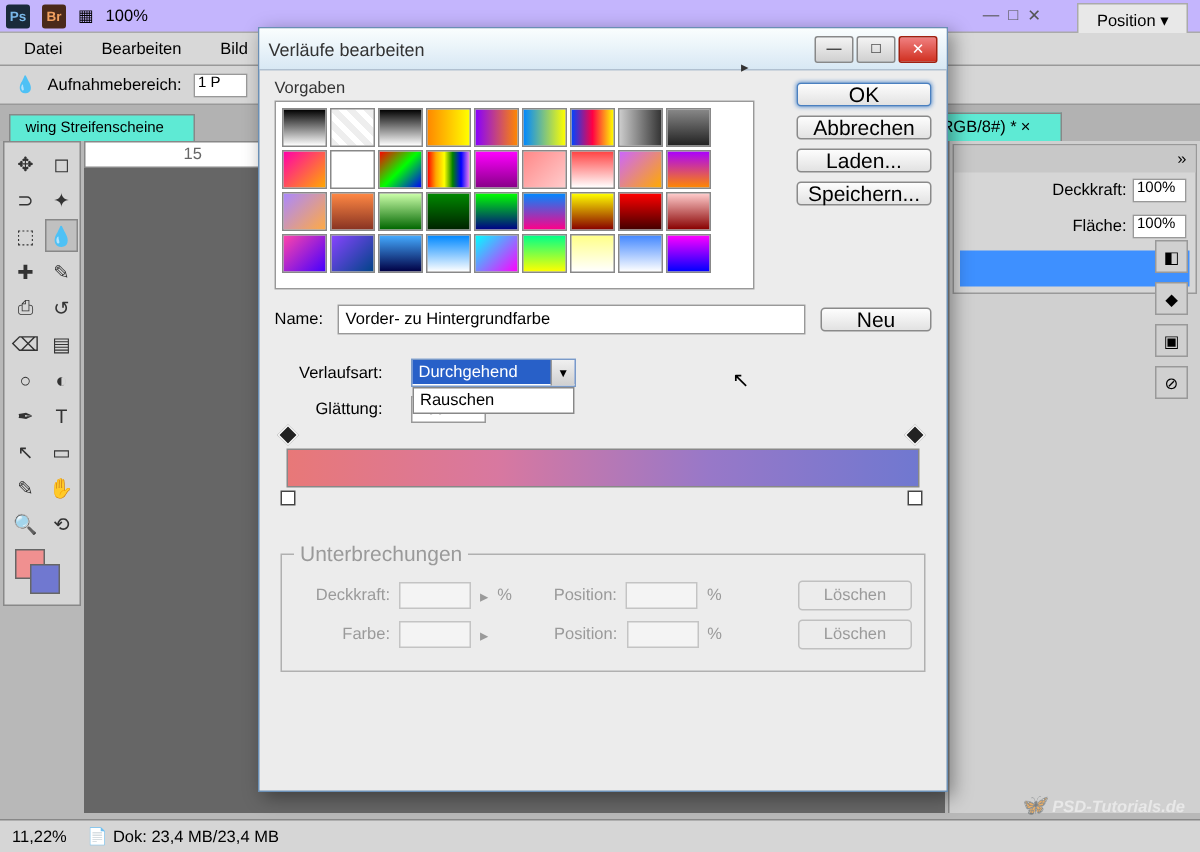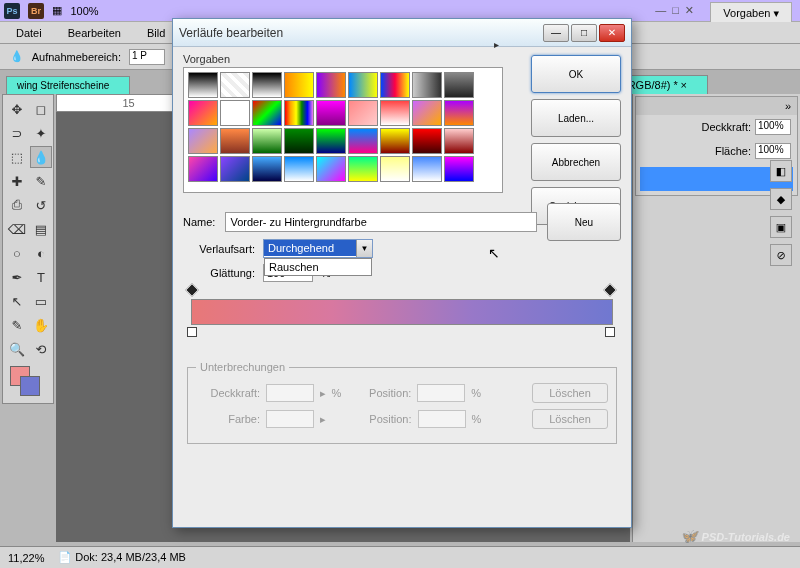--- a/index.html
+++ b/index.html
@@ -35,64 +35,64 @@
 
 
 .dialog{position:absolute;top:18px;left:172px;width:460px;height:510px;background:#ececec;border:1px solid #6a8fb5;box-shadow:3px 3px 12px rgba(0,0,0,0.4)}
 .dlg-titlebar{height:28px;background:linear-gradient(#fafefe,#d8e8f4);display:flex;align-items:center;padding:0 6px;border-bottom:1px solid #b0c0d0}
 .dlg-title{flex:1;font-size:12px;color:#333}
 .dlg-winbtns{display:flex;gap:2px}
 .winbtn{width:26px;height:18px;border:1px solid #888;border-radius:2px;display:flex;align-items:center;justify-content:center;background:linear-gradient(#f4f4f4,#d0d0d0);font-size:10px}
 .winbtn.close{background:linear-gradient(#f08080,#d03020);color:#fff;border-color:#a02010}
 .dlg-body{padding:10px;position:relative;height:calc(100% - 28px)}
 .sidebtns{position:absolute;top:8px;right:10px;width:90px;display:flex;flex-direction:column;gap:6px}
-.btn{height:38px;border:1px solid #8a8a8a;border-radius:3px;background:linear-gradient(#fdfdfd,#e2e2e2);display:flex;align-items:center;justify-content:center;font-size:10px;cursor:default}
+.btn{height:16px;border:1px solid #8a8a8a;border-radius:3px;background:linear-gradient(#fdfdfd,#e2e2e2);display:flex;align-items:center;justify-content:center;font-size:14px;cursor:default}
 .btn.default{border:1px solid #4a80c0;box-shadow:0 0 3px #5a90d0}
 .presets{position:absolute;top:6px;left:10px;width:320px}
 .grp-label{font-size:11px;color:#333;margin-bottom:2px}
 .preset-box{border:1px solid #999;background:#fff;padding:4px;height:126px;overflow:hidden;position:relative}
 .preset-grid{display:grid;grid-template-columns:repeat(9,30px);grid-auto-rows:26px;gap:2px}
 .preset{border:1px solid #888}
 .play-icon{position:absolute;top:-14px;right:4px;font-size:10px}
 .name-row{position:absolute;top:156px;left:10px;right:10px;display:flex;align-items:center;gap:10px}
 .txt-input{flex:1;height:20px;border:1px solid #999;background:#fff;padding:0 4px;font-size:11px}
 .type-row{position:absolute;top:192px;left:10px;right:120px}
-.field-row{display:flex;align-items:center;gap:8px;margin-bottom:6px}
+.field-row{display:flex;align-items:center;gap:19px;margin-bottom:6px}
 .field-label{width:72px;text-align:right;font-size:11px}
 .dropdown{width:110px;height:19px;border:1px solid #7a9ac8;background:#fff;position:relative}
 .dropdown-sel{background:#2860c8;color:#fff;padding:2px 4px;font-size:11px}
 .dropdown-btn{position:absolute;right:0;top:0;width:16px;height:100%;border-left:1px solid #999;background:linear-gradient(#f0f0f0,#d0d0d0);display:flex;align-items:center;justify-content:center;font-size:8px}
 .dropdown-list{position:absolute;top:18px;left:0;right:0;background:#fff;border:1px solid #888;z-index:5}
 .dd-item{padding:2px 4px;font-size:11px}
 .num-input{width:50px;height:18px;border:1px solid #999;background:#fff;padding:0 3px;font-size:11px}
 .grad-editor{position:absolute;top:252px;left:18px;right:18px}
 .grad-bar{height:26px;background:linear-gradient(90deg,#e87878,#d878a0,#9878c8,#7078d0);border:1px solid #888;position:relative}
 .stop-top{position:absolute;top:-14px;width:12px;height:12px}
 .stop-bot{position:absolute;bottom:-14px;width:12px;height:12px}
 .stop-dia{width:10px;height:10px;background:#222;transform:rotate(45deg);border:1px solid #fff}
 .stop-house{width:10px;height:10px;background:#fff;border:1px solid #444}
 .interrupt{position:absolute;top:314px;left:14px;right:14px;border:1px solid #b0b0b0;padding:10px 8px 8px;color:#9a9a9a}
-.interrupt legend{padding:0 4px;font-size:11px}
+.interrupt legend{padding:0 4px;font-size:14px}
 .int-row{display:flex;align-items:center;gap:6px;margin-bottom:6px}
 .int-label{width:64px;text-align:right}
 .int-input{width:48px;height:18px;border:1px solid #c4c4c4;background:#f4f4f4}
 .int-btn{width:76px;height:20px;border:1px solid #c0c0c0;background:#ececec;color:#9a9a9a;border-radius:3px;display:flex;align-items:center;justify-content:center;margin-left:auto}
 .cursor{position:absolute;top:198px;left:315px;font-size:14px;color:#000;z-index:10;pointer-events:none}
 </style>
 </head>
 <body>
 
 <div class="app-bg"></div>
 
 <div class="app-menubar">
   <div class="ps-icon">Ps</div>
   <div class="ps-icon" style="background:#4a2a1a;color:#f0a060">Br</div>
   <span>▦</span>
   <span>100%</span>
-  <div class="workflow">Vorgaben ▾</div>
+  <div class="workflow">Position ▾</div>
   <div class="win-controls">
     <span>—</span>
     <span>□</span>
     <span>✕</span>
   </div>
 </div>
 
 <div class="toolbar-top">
   <span class="menu-item">Datei</span>
   <span class="menu-item">Bearbeiten</span>
@@ -182,22 +182,22 @@
     <span class="dlg-title">Verläufe bearbeiten</span>
     <div class="dlg-winbtns">
       <div class="winbtn">—</div>
       <div class="winbtn">□</div>
       <div class="winbtn close">✕</div>
     </div>
   </div>
   <div class="dlg-body">
     <div class="sidebtns">
       <div class="btn default">OK</div>
+      <div class="btn">Abbrechen</div>
       <div class="btn">Laden...</div>
-      <div class="btn">Abbrechen</div>
       <div class="btn">Speichern...</div>
     </div>
 
     <div class="presets">
       <div class="grp-label" style="display:flex">
           <span>Vorgaben</span>
           <span class="play-icon" style="margin-left:auto">▸</span>
         </div>
       <div class="preset-box">
         <div class="preset-grid" id="preset-grid">

